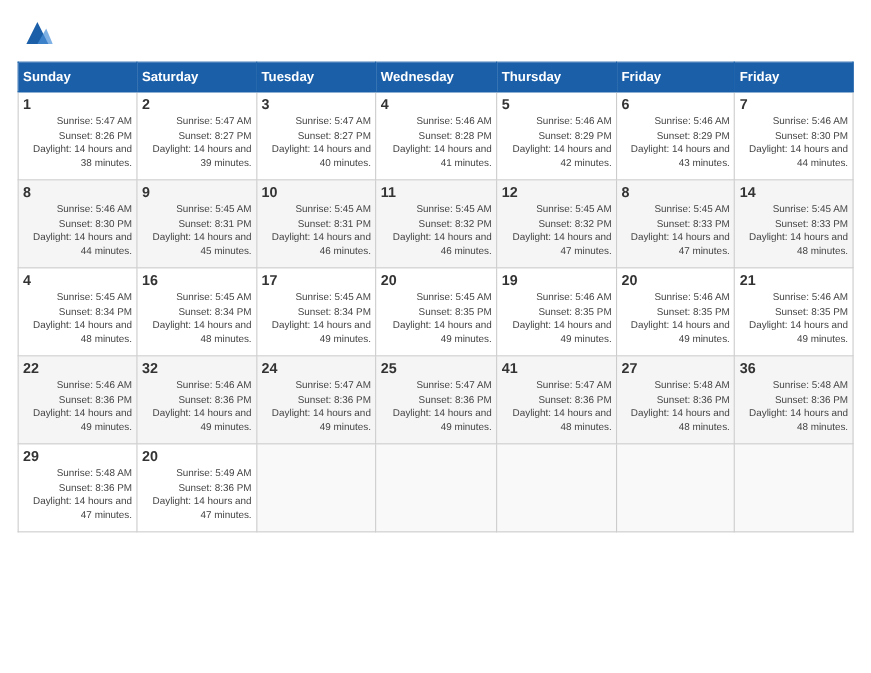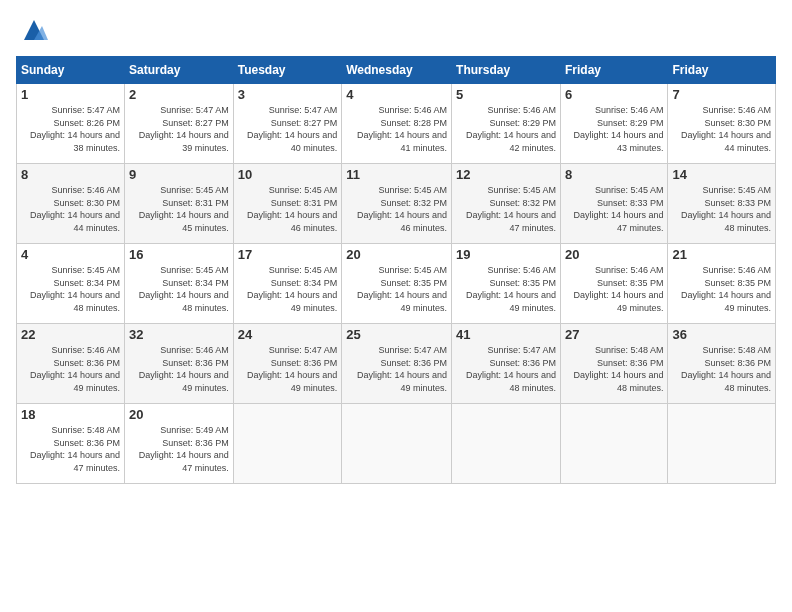--- a/index.html
+++ b/index.html
@@ -249,21 +249,21 @@
             <span class="day-number">27</span>
             <div class="day-info">Sunrise: 5:48 AM<br>Sunset: 8:36 PM<br>Daylight: 14 hours and 48 minutes.</div>
           </td>
           <td>
             <span class="day-number">36</span>
             <div class="day-info">Sunrise: 5:48 AM<br>Sunset: 8:36 PM<br>Daylight: 14 hours and 48 minutes.</div>
           </td>
         </tr>
         <tr>
           <td>
-            <span class="day-number">18</span>
+            <span class="day-number">29</span>
             <div class="day-info">Sunrise: 5:48 AM<br>Sunset: 8:36 PM<br>Daylight: 14 hours and 47 minutes.</div>
           </td>
           <td>
             <span class="day-number">20</span>
             <div class="day-info">Sunrise: 5:49 AM<br>Sunset: 8:36 PM<br>Daylight: 14 hours and 47 minutes.</div>
           </td>
           <td class="empty-cell"></td>
           <td class="empty-cell"></td>
           <td class="empty-cell"></td>
           <td class="empty-cell"></td>

